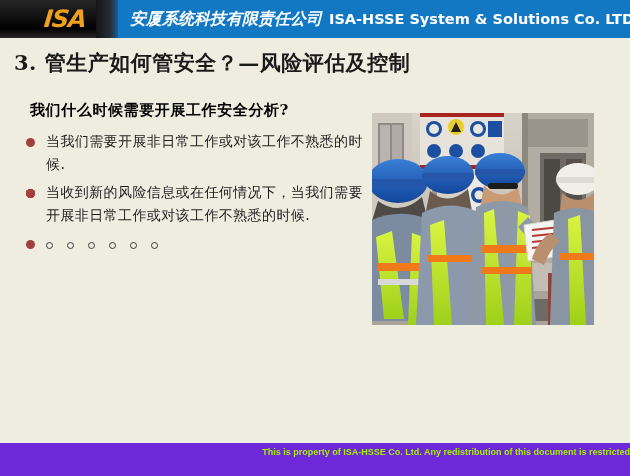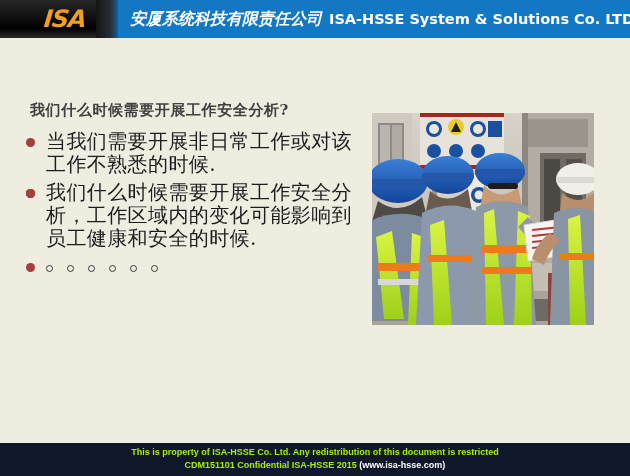--- a/index.html
+++ b/index.html
@@ -82,41 +82,41 @@
     font-size: 21px;
     line-height: 28px;
     letter-spacing: 0.5px;
     white-space: nowrap;
   }
 
   
   .subtitle {
     position: absolute;
     left: 30px; top: 99px;
-    color: #404040;
+    color: #000000;
     font-family: "DejaVu Serif", "Liberation Serif", serif;
     font-weight: bold;
     font-size: 15px;
     line-height: 22px;
     letter-spacing: 0.6px;
     white-space: nowrap;
   }
   .bullets {
     position: absolute;
     left: 20px; top: 130px;
     width: 345px;
   }
   .bullet {
     position: relative;
     display: block;
     padding-left: 26px;
     margin-bottom: 5px;
     color: #1d1d1d;
     font-family: "DejaVu Serif", "Liberation Serif", serif;
-    font-size: 20px;
+    font-size: 14px;
     line-height: 23px;
     letter-spacing: 0.4px;
   }
   .bullet .dot {
     position: absolute;
     left: 6px; top: 8px;
     width: 9px; height: 9px;
     border-radius: 50%;
     background: #a33f3f;
   }
@@ -172,37 +172,38 @@
   <div class="header">
     <div class="header-dark"></div>
     <div class="header-fade"></div>
     <div class="header-blue" style="background: rgb(19, 120, 196);"></div>
     <div class="logo" style="color: rgb(240, 160, 30);">ISA</div>
     <div class="header-title">
       <span class="cn">安厦系统科技有限责任公司</span><span class="en">ISA-HSSE  System &amp; Solutions Co. LTD</span>
     </div>
   </div>
 
+  <div class="slide-title">3. 管生产如何管安全？—风险评估及控制</div>
 
   <div class="subtitle">我们什么时候需要开展工作安全分析?</div>
 
   <div class="bullets">
     <div class="bullet">
       <span class="dot" style="background: rgb(163, 63, 63);"></span>
       <span>当我们需要开展非日常工作或对该工作不熟悉的时候.</span>
     </div>
     <div class="bullet">
       <span class="dot" style="background: rgb(163, 63, 63);"></span>
     </div>
     <div class="bullet">
       <span class="dot" style="background: rgb(163, 63, 63);"></span>
     </div>
     <div class="bullet">
       <span class="dot" style="background: rgb(163, 63, 63);"></span>
-      <span>我们什么时候需要开展工作安全分析，工作区域内的变化可能影响到员工健康和安全的时候.</span>
+      <span>当收到新的风险信息或在任何情况下，当我们需要开展非日常工作或对该工作不熟悉的时候.</span>
     </div>
     <div class="bullet">
       <span class="dot" style="background: rgb(163, 63, 63);"></span>
       <span class="dots-row"><span class="hollow"></span><span class="hollow"></span><span class="hollow"></span><span class="hollow"></span><span class="hollow"></span><span class="hollow"></span></span>
     </div>
   </div>
 
   <div class="photo">
     <svg width="222" height="212" viewBox="0 0 222 212">
       <defs>
@@ -302,20 +303,17 @@
       <path d="M190 80 q16 14 32 0 l4 18 q-20 12 -38 0 z" fill="#b98f6d"></path>
       <path d="M182 100 q22 -10 44 0 l2 112 h-50 z" fill="#8a95a4"></path>
       <path d="M196 106 l12 -4 l6 110 h-16 z" fill="url(#vestg)"></path>
       <rect x="188" y="140" width="36" height="7" fill="#f07a1a"></rect>
       <path d="M178 120 q-14 10 -18 26 l12 6 q6 -16 16 -24 z" fill="#b98f6d"></path>
 
       <rect x="0" y="0" width="222" height="212" fill="none"></rect>
     </svg>
   </div>
 
-  <div class="footer" style="background: #0f172a;">
+  <div class="footer" style="background: #6d28d9; text-align: right;">
     <div class="footer-line" style="color: rgb(168, 240, 0);">This is property of ISA-HSSE Co. Ltd. Any redistribution of this document is restricted</div>
-    <div class="footer-line" style="color: rgb(168, 240, 0);">
-      <span>CDM151101 Confidential   ISA-HSSE 2015  </span><span class="url">(www.isa-hsse.com)</span>
-    </div>
   </div>
 
 </div>
 
 </body></html>

